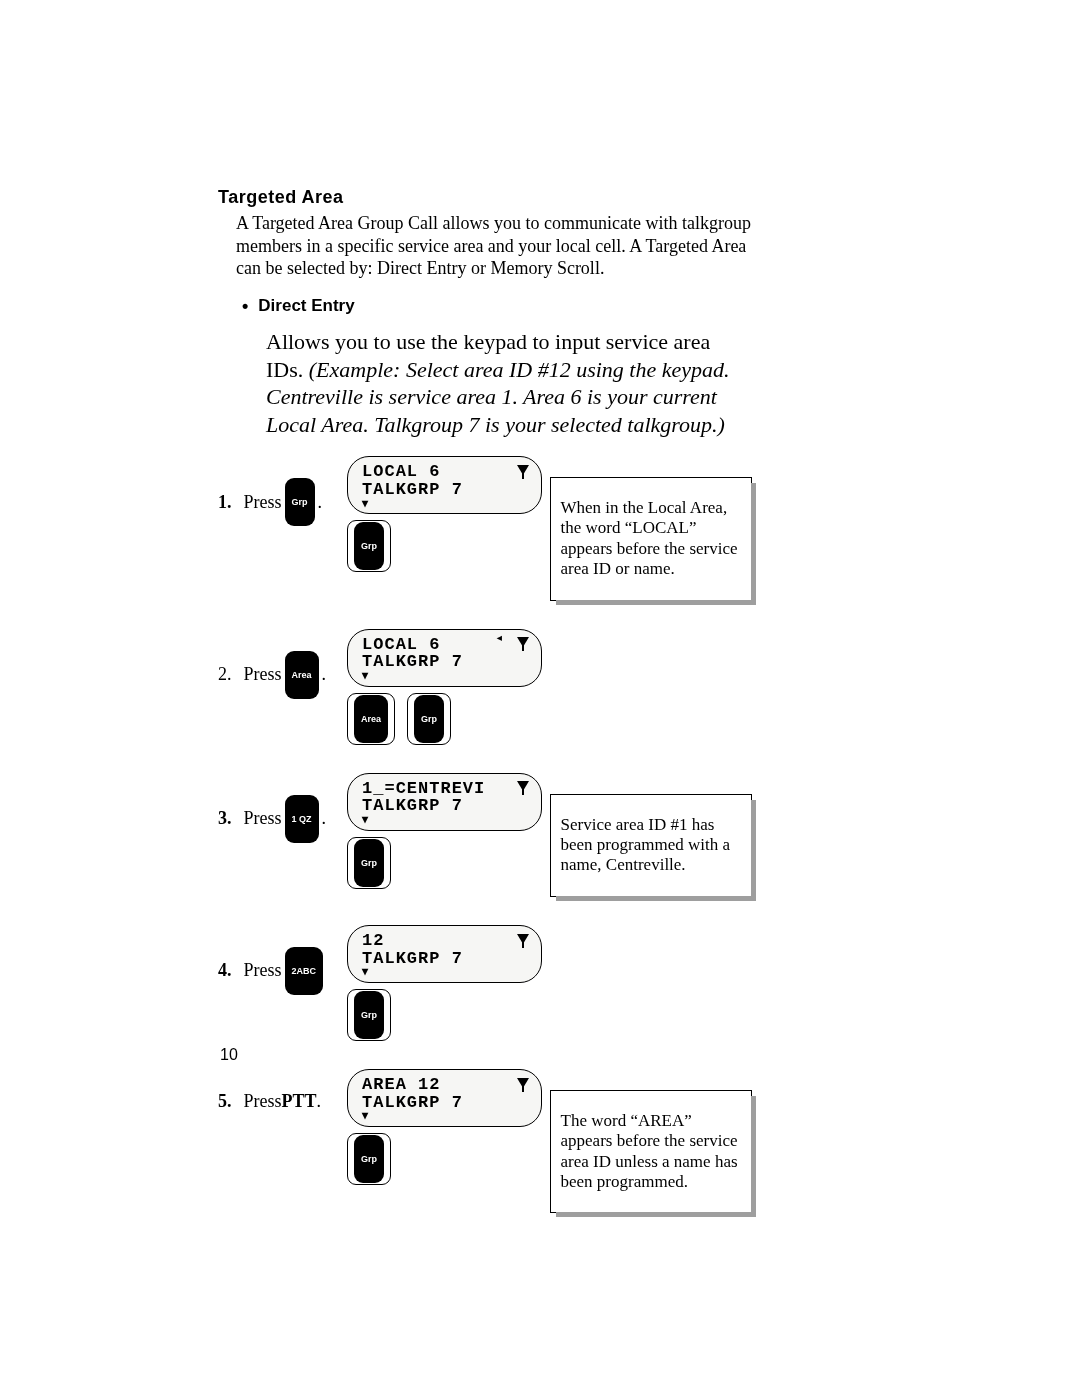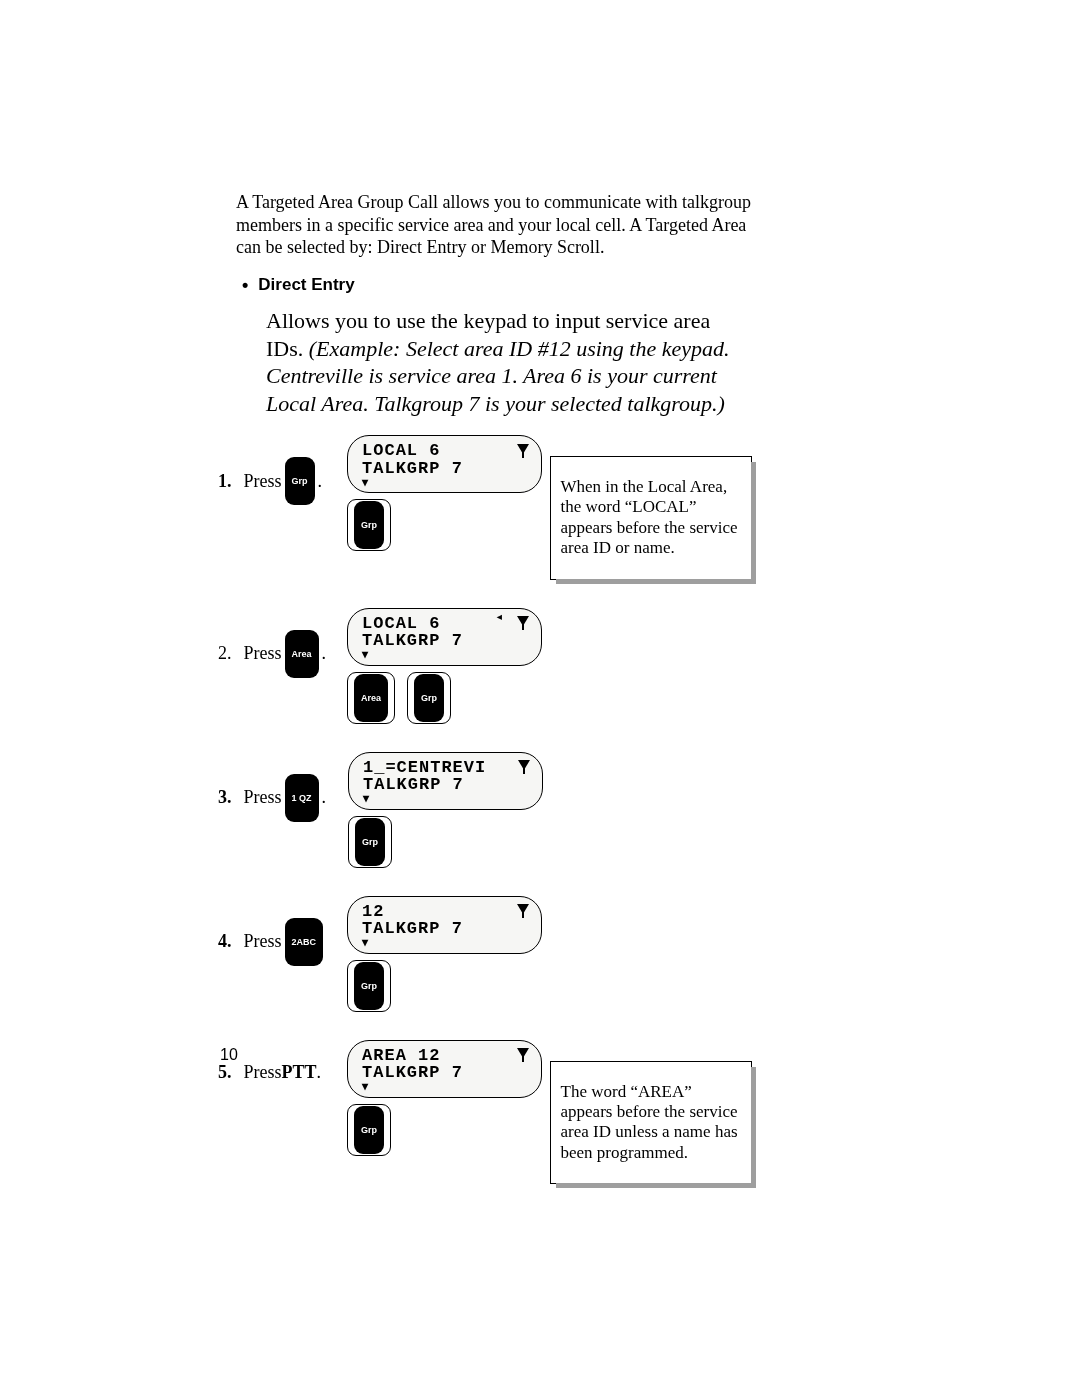--- a/index.html
+++ b/index.html
@@ -198,20 +198,21 @@
     font-size:16px;
   }
 
 </style>
 </head>
 <body>
 
 <div class="page">
   <div class="content">
 
+    <div class="heading">Targeted  Area</div>
     <div class="body">A Targeted Area Group Call allows you to communicate with talkgroup members in a specific service area and your local cell. A Targeted Area can be selected by: Direct Entry or Memory Scroll.</div>
 
     <div class="sub-list">
       <div class="sub-bullet-row">
         <div class="sub-bullet">•</div>
         <div class="sub-head">Direct Entry</div>
       </div>
       <div class="sub-body">
         <span>Allows you to use the keypad to input service area IDs. </span><span class="italic">(Example: Select area ID #12 using the keypad. Centreville is service area 1. Area 6 is your current Local Area. Talkgroup 7 is your selected talkgroup.)</span>
       </div>
@@ -298,20 +299,23 @@
               <span class="lcd-text">TALKGRP 7</span>
             </div>
             <div class="lcd-caret">▾</div>
           </div>
           <div class="softkeys">
             <span class="keycap-outline">
                 <span class="keycap">Grp</span>
               </span>
           </div>
         </div>
+        <div class="step-col-right">
+          <div class="callout">Service area ID #1 has been programmed with a name, Centreville.</div>
+        </div>
       </div>
 
       <div class="step">
         <div class="step-col-left">
           <span class="step-num bold-num">4.</span>
           <span class="press">Press </span>
           <span class="keycap">2ABC</span>
           <span></span>
         </div>
         <div class="step-col-mid">

